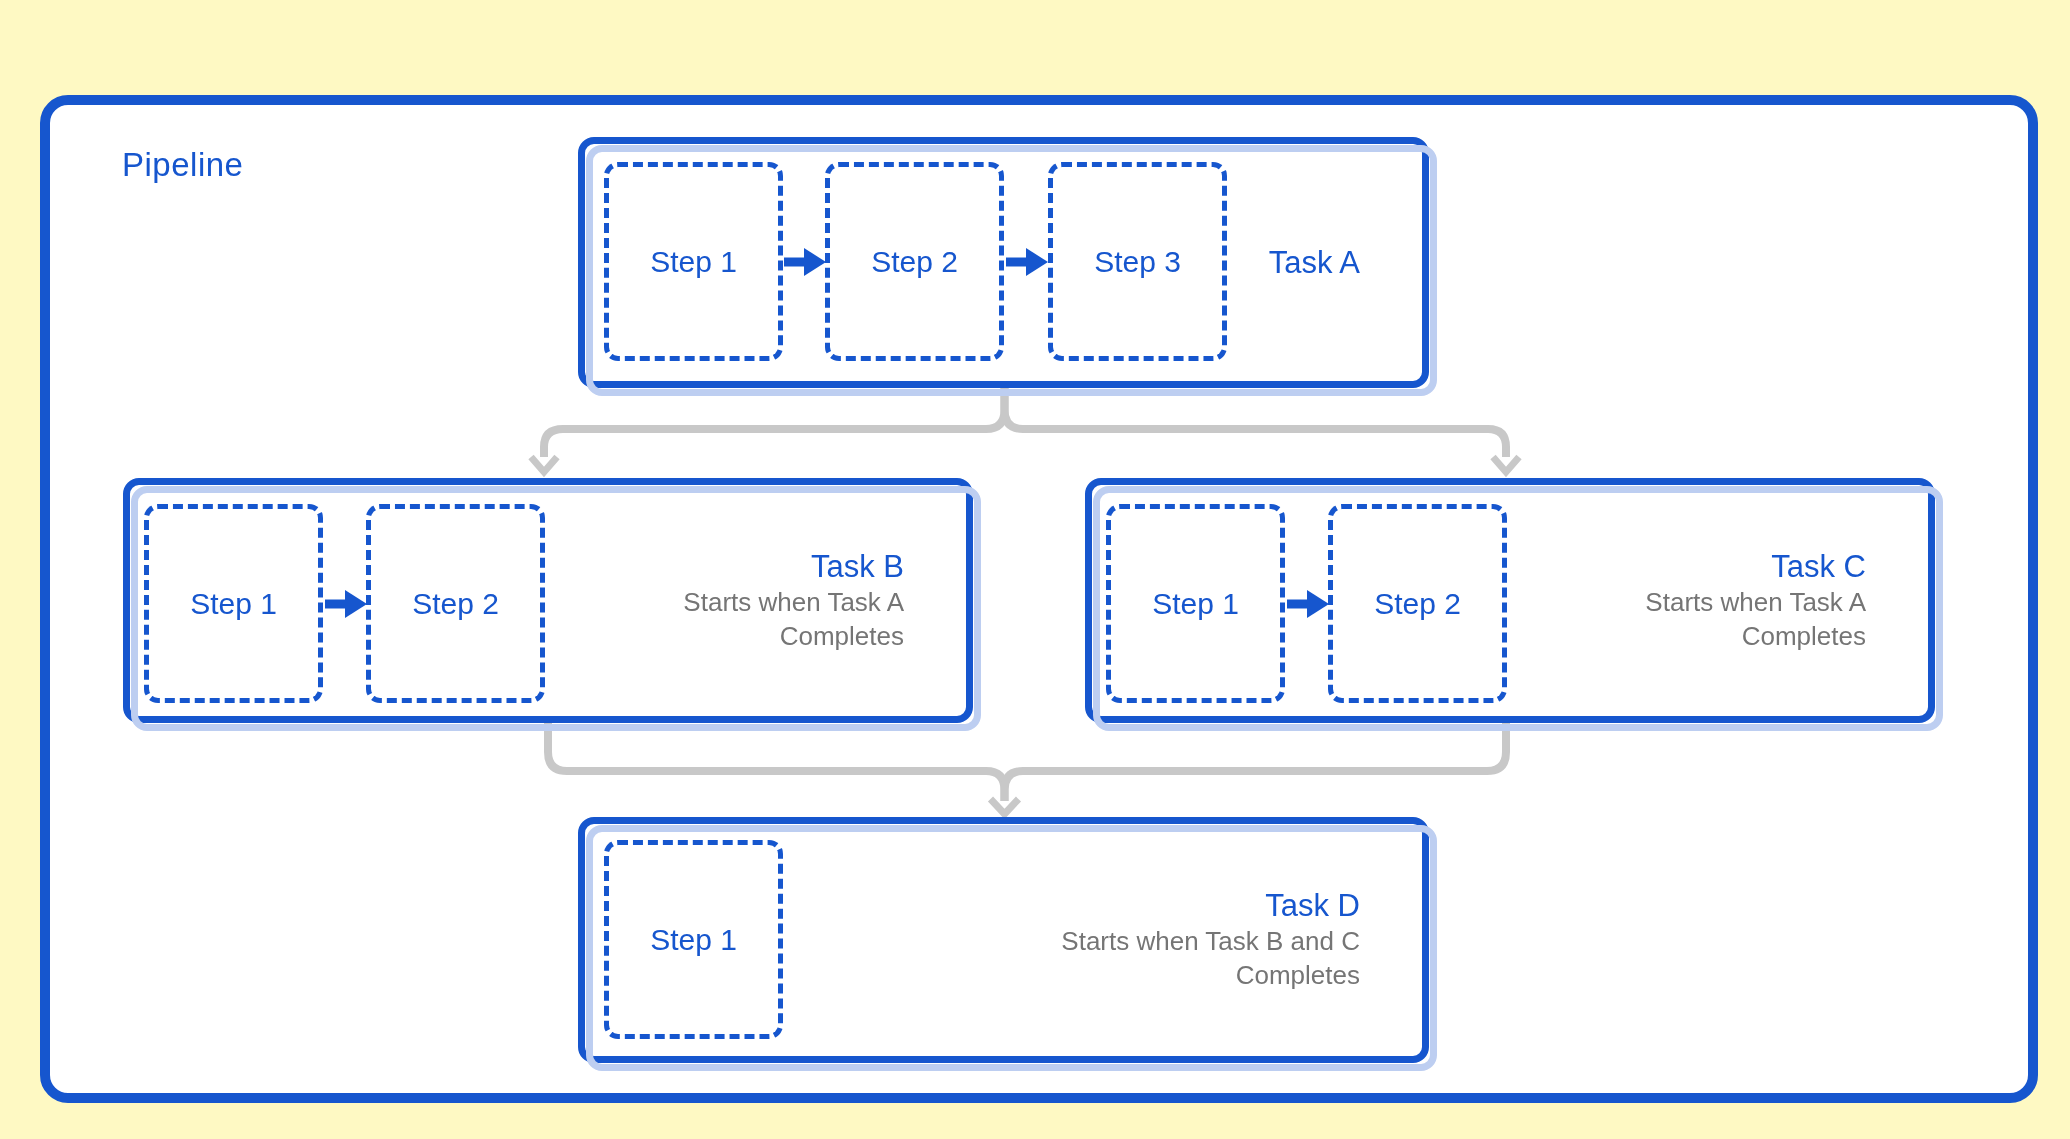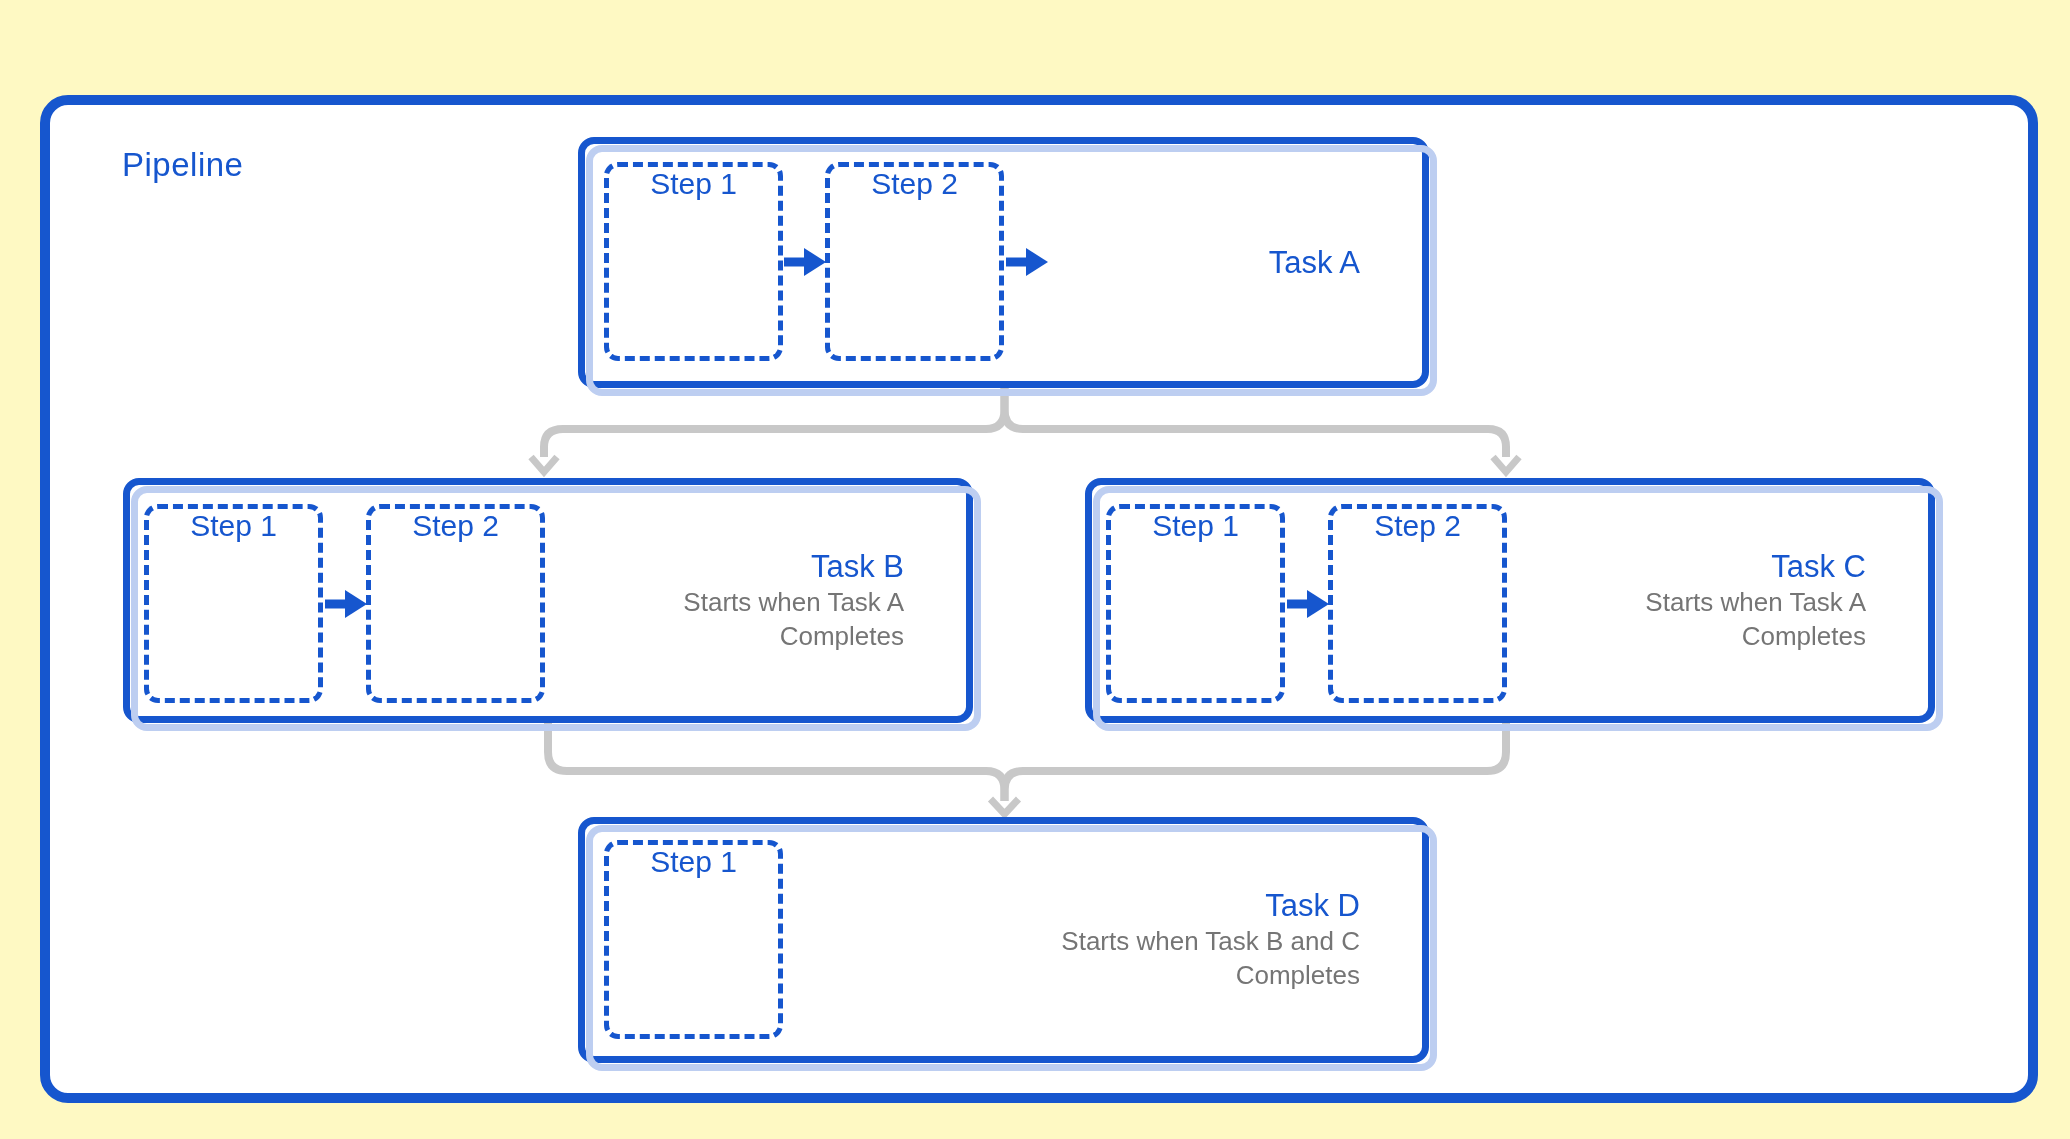--- a/index.html
+++ b/index.html
@@ -33,21 +33,21 @@
     border:7px solid var(--lightblue); border-radius:16px;
     transform:translate(8px,8px); pointer-events:none;
   }
   .task-a{ left:578px; top:137px; width:851px; height:251px; }
   .task-b{ left:123px; top:478px; width:850px; height:245px; }
   .task-c{ left:1085px; top:478px; width:850px; height:245px; }
   .task-d{ left:578px; top:817px; width:851px; height:246px; }
   .step{
     position:absolute; width:179px; height:199px; box-sizing:border-box;
     border:5px dashed var(--blue); border-radius:14px;
-    display:flex; justify-content:center;
+    display:flex; align-items:center; justify-content:center;
     background:#ffffff; z-index:1;
   }
   .step-label{ font-size:30px; font-weight:500; color:var(--blue); }
   .gap-arrow{ position:absolute; width:46px; height:32px; z-index:2; }
   .task-info{
     position:absolute; right:62px; top:50%; transform:translateY(-50%);
     text-align:right; z-index:1; white-space:nowrap;
   }
   .task-title{ font-size:31px; font-weight:500; color:var(--blue); }
   .task-subtitle{ font-size:26px; line-height:34px; color:var(--graytext); font-weight:400; }
@@ -84,20 +84,23 @@
       <line x1="3" y1="16" x2="25" y2="16" stroke="#1656CE" stroke-width="9"></line>
       <polygon points="23,2 45,16 23,30" fill="#1656CE"></polygon>
     </svg>
     <div class="step" style="left:240px; top:18px;">
       <span class="step-label">Step 2</span>
     </div>
     <svg class="gap-arrow" style="left:418px; top:102px;" viewBox="0 0 46 32">
       <line x1="3" y1="16" x2="25" y2="16" stroke="#1656CE" stroke-width="9"></line>
       <polygon points="23,2 45,16 23,30" fill="#1656CE"></polygon>
     </svg>
+    <div class="step" style="left:463px; top:18px;">
+      <span class="step-label">Step 3</span>
+    </div>
     <div class="task-info">
       <div class="task-title">Task A</div>
     </div>
   </div>
 
   <div class="task task-b">
     <div class="step" style="left:14px; top:19px;">
       <span class="step-label">Step 1</span>
     </div>
     <svg class="gap-arrow" style="left:192px; top:103px;" viewBox="0 0 46 32">

